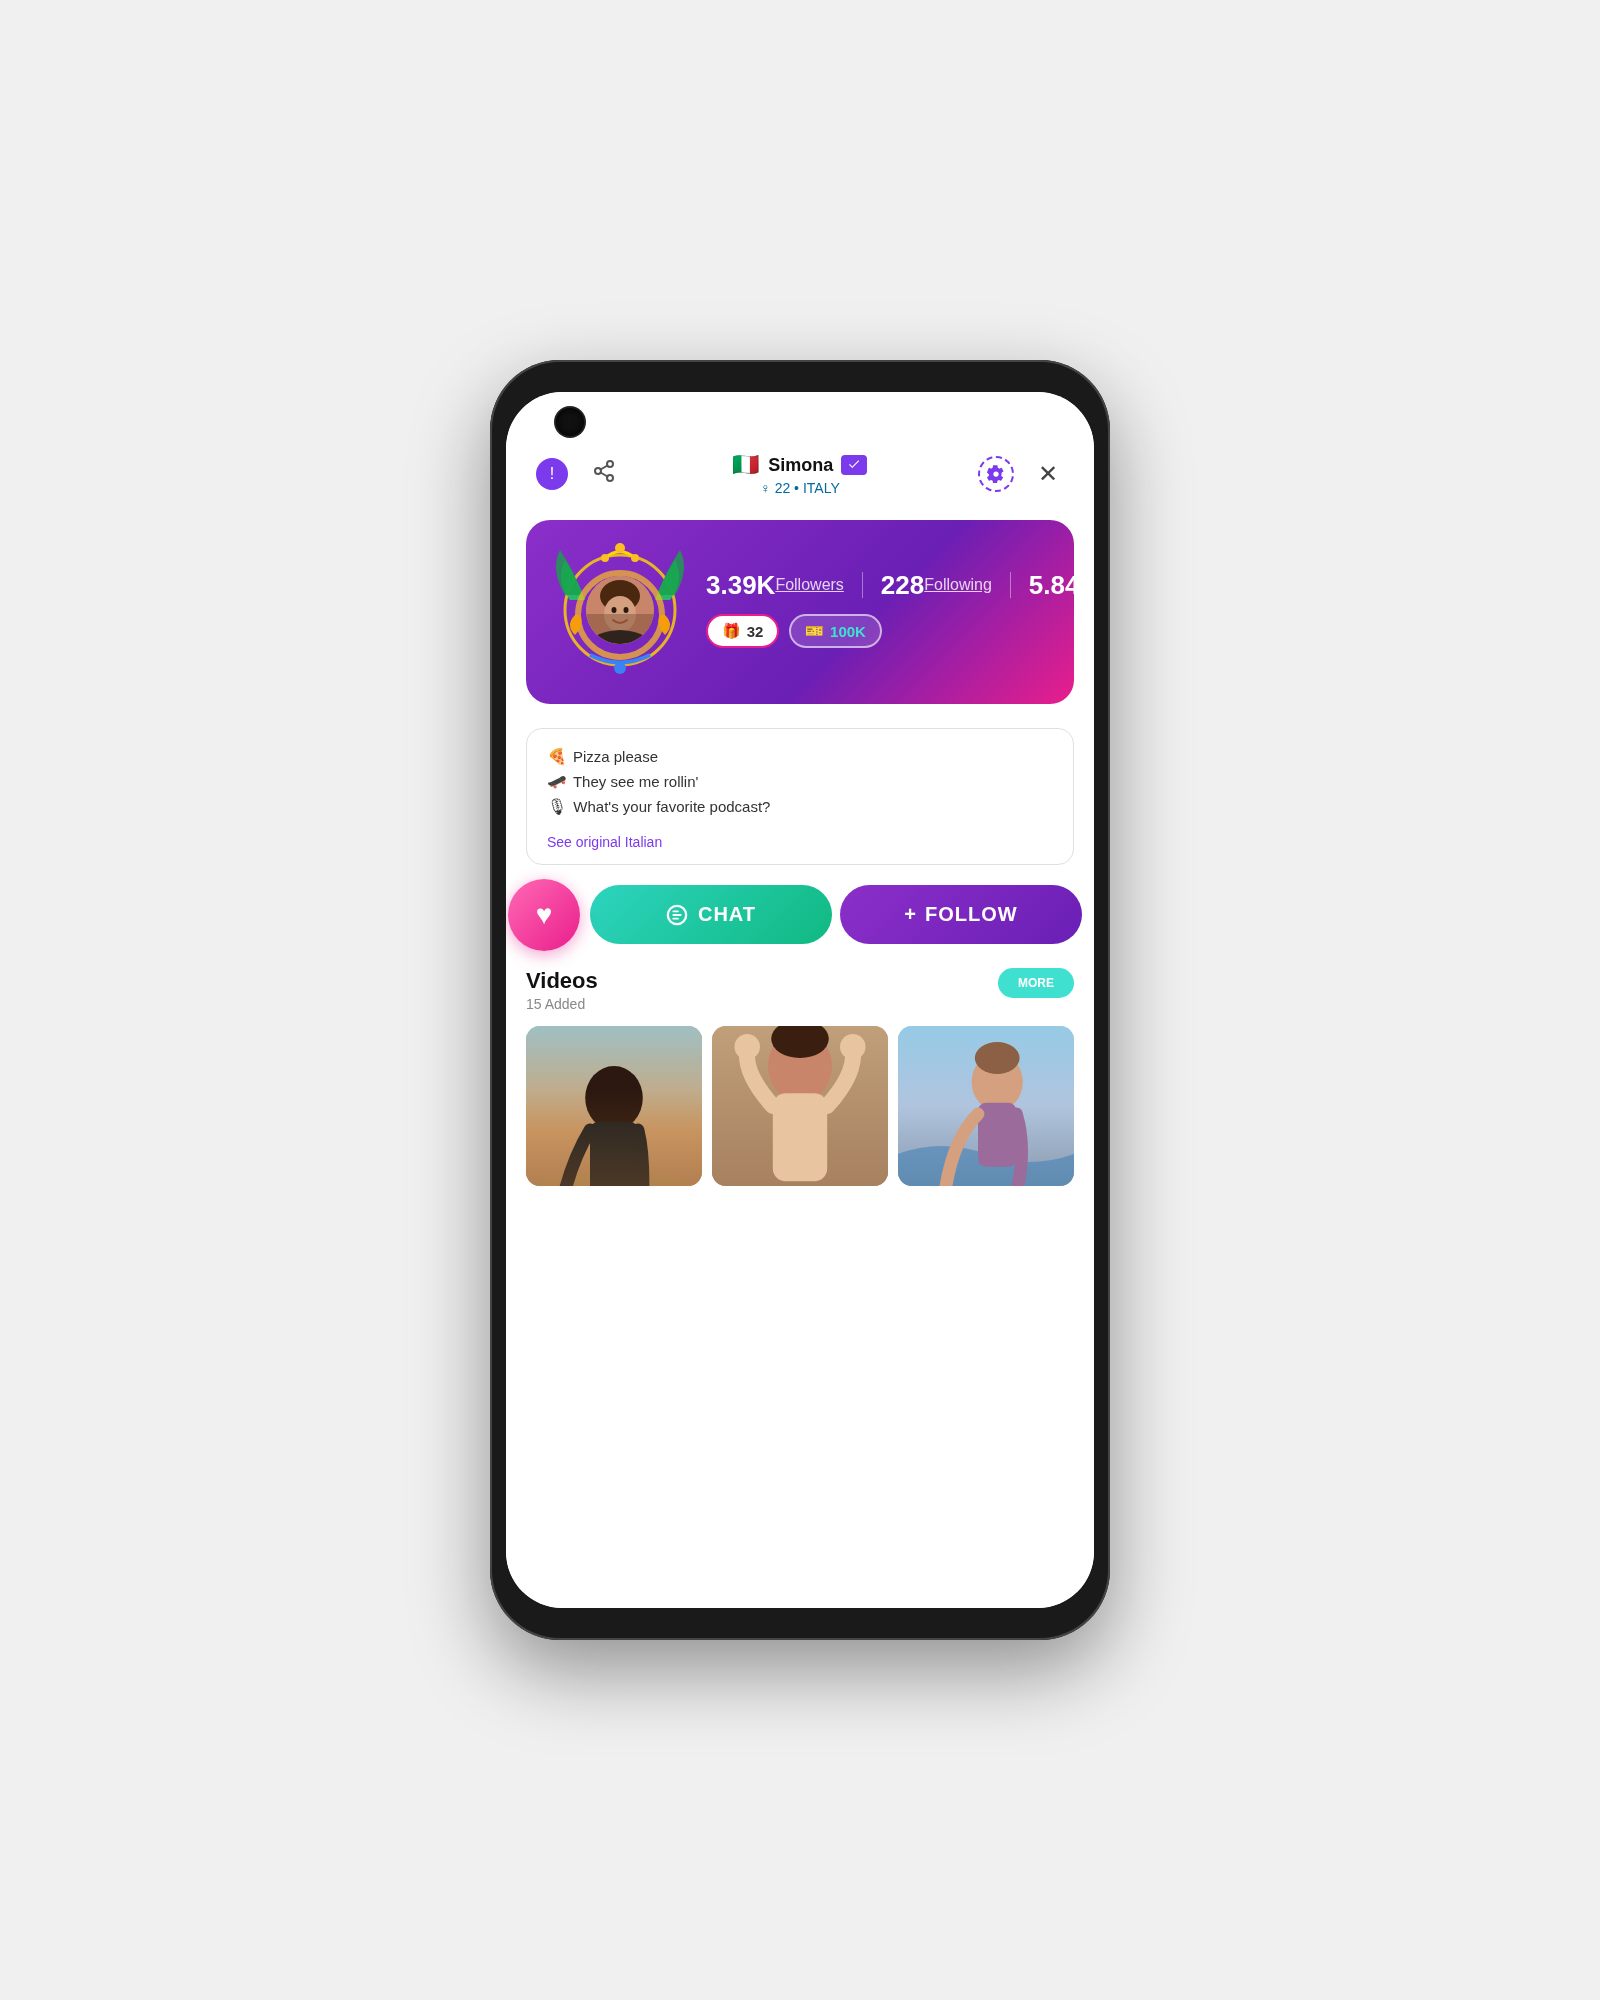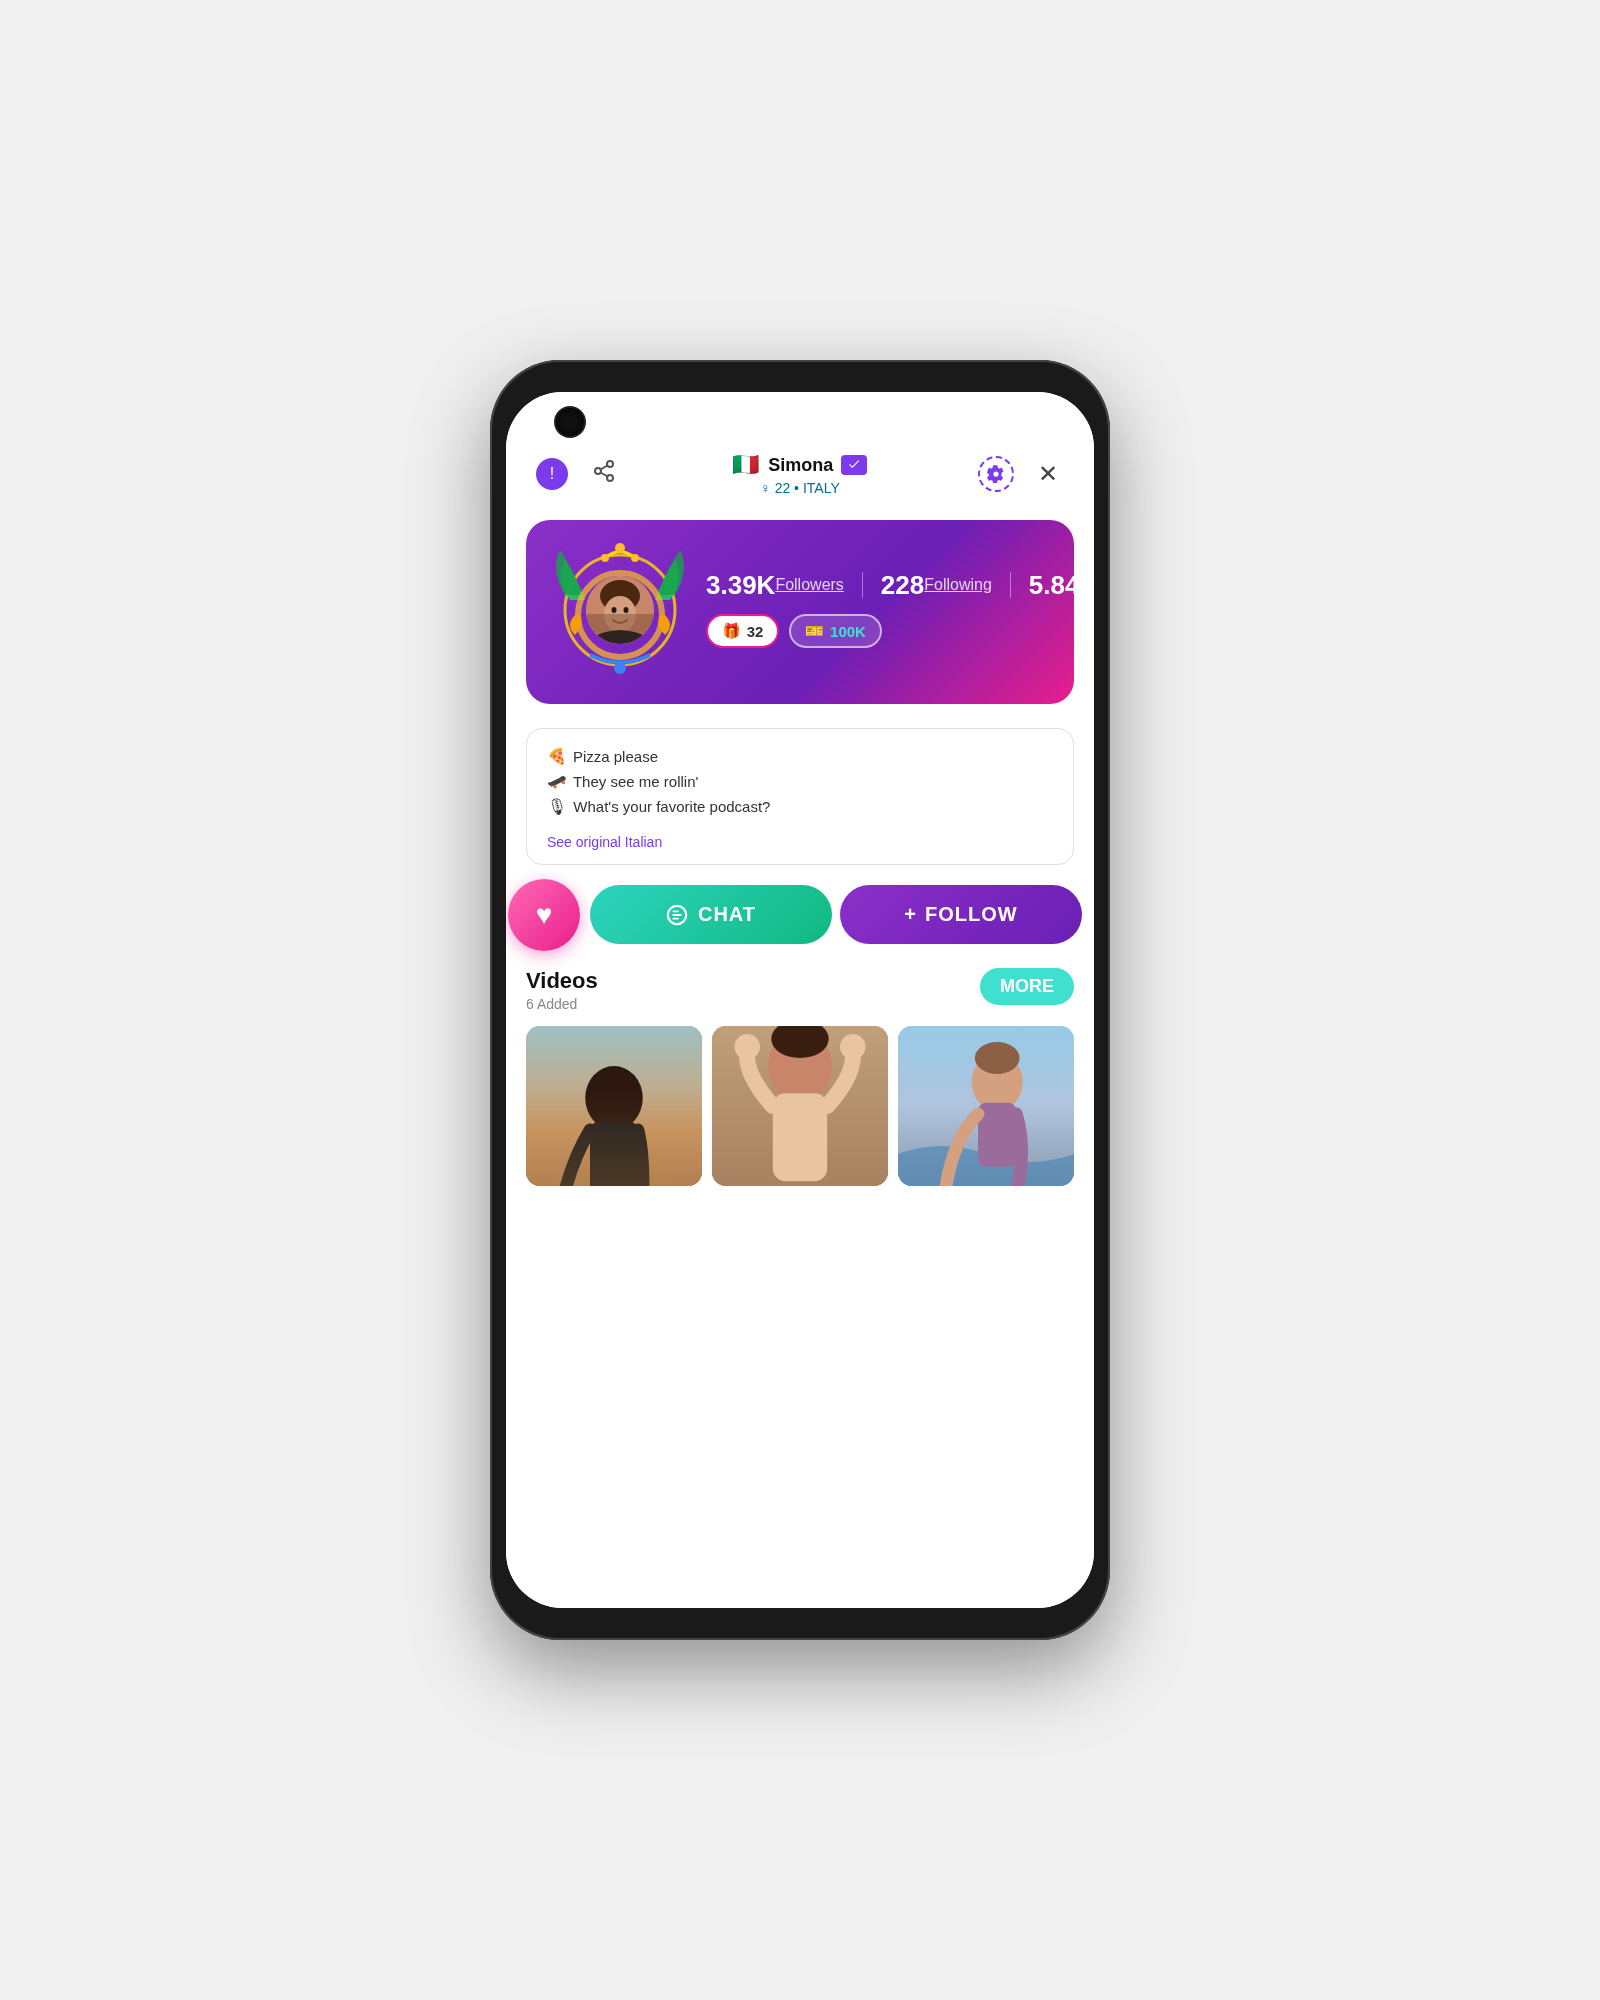--- a/index.html
+++ b/index.html
@@ -406,21 +406,21 @@
       color: #888;
       margin-top: 2px;
     }
 
     .more-btn {
       background: #40e0d0;
       color: white;
       border: none;
       border-radius: 20px;
       padding: 8px 20px;
-      font-size: 18px;
+      font-size: 12px;
       font-weight: 700;
       cursor: pointer;
     }
 
     .video-grid {
       display: flex;
       gap: 10px;
       overflow: hidden;
     }
 
@@ -640,21 +640,21 @@
               <span>+</span>
               <span>FOLLOW</span>
             </button>
           </div>
         </div>
 
         <div class="videos-section">
           <div class="videos-header">
             <div>
               <div class="videos-title">Videos</div>
-              <div class="videos-subtitle">6 Added</div>
+              <div class="videos-subtitle">15 Added</div>
             </div>
             <button class="more-btn">MORE</button>
           </div>
 
           <div class="video-grid">
             <div class="video-thumb video-thumb-1">
               <svg viewBox="0 0 110 160" width="100%" height="100%" preserveAspectRatio="xMidYMid slice">
                 <defs>
                   <linearGradient id="sky1" x1="0" y1="0" x2="0" y2="1">
                     <stop offset="0%" stop-color="#87ceeb"></stop>

